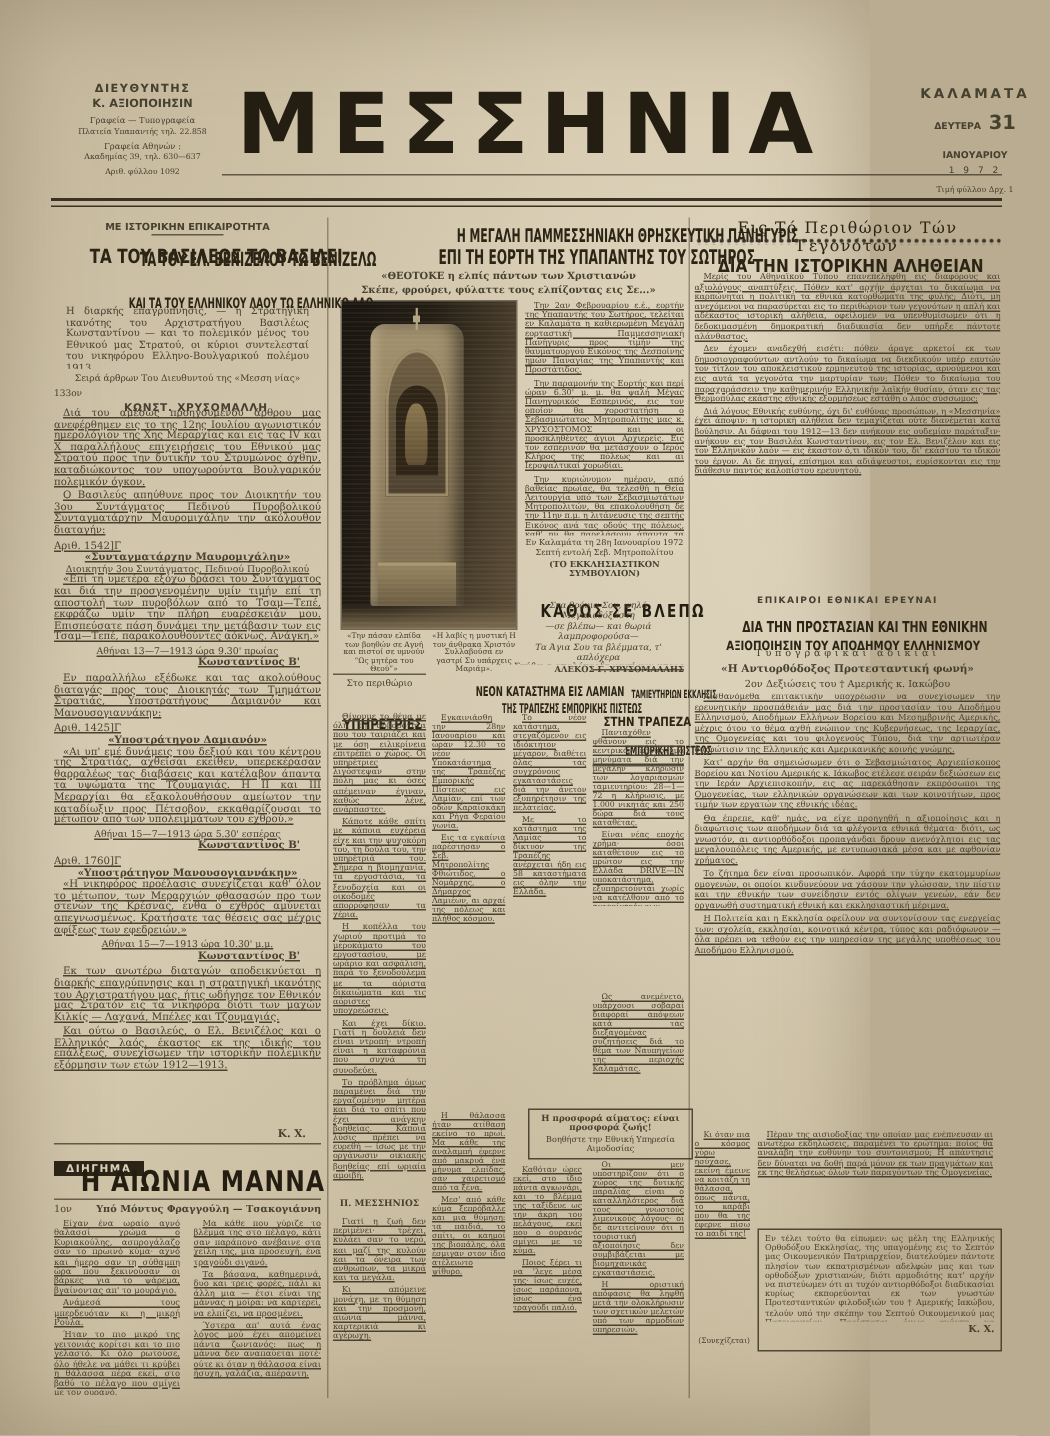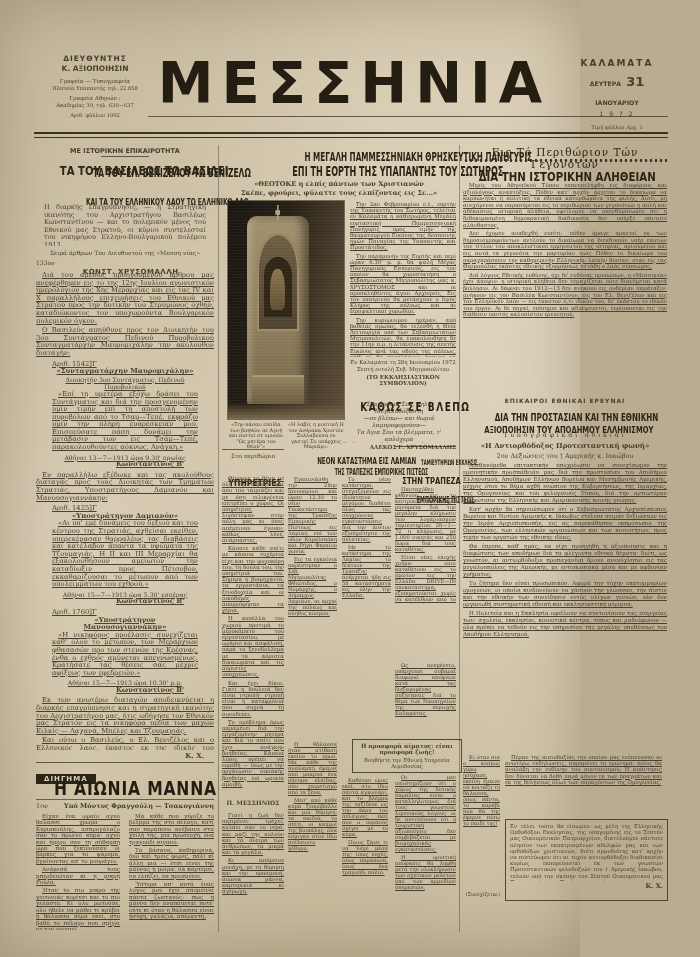--- a/index.html
+++ b/index.html
@@ -18,21 +18,21 @@
   .b{font-weight:700;} .i{}
   .sans{font-family:"DejaVu Sans",sans-serif;}
   .hd{font-family:"DejaVu Sans",sans-serif;font-weight:700;color:#2c2516;line-height:1.08;}
   .cx{display:inline-block;white-space:nowrap;transform-origin:center;}
   .t{text-align:justify;overflow:hidden;color:#4a4231;}
   .t p{margin:0 0 2px;text-indent:6px;text-decoration:underline;}
   .t .pl{text-indent:0;margin:0;}
   .hr{border-top:1px solid rgba(62,53,38,.75);height:0;}
   .hr2{border-top:2.5px solid #3a3223;border-bottom:1px solid #3a3223;height:2.5px;}
   .vrule{position:absolute;top:145px;height:787px;width:1px;background:rgba(72,61,44,.45);}
-  .tele{margin:3px 16px;}
+  .tele{margin:3px 0;}
   .tele .tnum{text-indent:0;margin:0;}
   .tele .tc{text-align:center;text-indent:0;margin:0;}
   .tele .tsig{text-align:right;padding-right:14px;font-weight:700;text-indent:0;margin:0 0 2px;}
   .box{border:1px solid rgba(58,50,35,.85);}
   .wavy{height:4px;background-image:radial-gradient(circle at 3px 1.5px,#3b342a 1.1px,transparent 1.6px);background-size:5px 4px;background-repeat:repeat-x;}
   .label-inv{display:inline-block;background:#2b2417;color:#dbd1b8;padding:1px 8px;letter-spacing:1px;}
   
   .photo{background:linear-gradient(100deg,#191510 0%,#241e15 40%,#4a3e2c 78%,#5c4d37 100%);overflow:hidden;box-shadow:0 0 0 1px rgba(50,42,28,.6);}
   .photo .tex{position:absolute;inset:0;background:repeating-linear-gradient(0deg,rgba(215,204,178,.06) 0 1px,transparent 1px 3px);}
   .shrine{position:absolute;left:16%;top:7%;width:54%;height:86%;background:linear-gradient(180deg,#a2916e,#8d7c5c 60%,#77684c);border-radius:10px 10px 2px 2px;box-shadow:inset -6px 0 10px rgba(0,0,0,.45),inset 4px 0 6px rgba(255,244,214,.25);}
@@ -55,21 +55,21 @@
     <div style="font-size:5.2px;margin-top:1px;">Πλατεία Υπαπαντής τηλ. 22.858</div>
     <div style="font-size:5.6px;margin-top:4px;">Γραφεία Αθηνών :</div>
     <div style="font-size:5.2px;margin-top:1px;">Ακαδημίας 39, τηλ. 630—637</div>
     <div style="font-size:5.2px;margin-top:4px;">Αριθ. φύλλου 1092</div>
   </div>
 
   <div class="abs c" style="left:148px;top:52px;width:412px;height:64px;line-height:64px;">
     <span class="sans b" style="font-size:56px;letter-spacing:8px;color:#241e12;">ΜΕΣΣΗΝΙΑ</span>
   </div>
 
-  <div class="abs c" style="left:566px;top:58px;width:102px;">
+  <div class="abs c" style="left:599px;top:58px;width:102px;">
     <div class="sans b" style="font-size:9px;letter-spacing:2px;">ΚΑΛΑΜΑΤΑ</div>
     <div style="margin-top:3px;">
       <span class="sans b" style="font-size:6.2px;">ΔΕΥΤΕΡΑ</span>
       <span class="sans b" style="font-size:13px;">31</span>
       <span class="sans b" style="font-size:6.2px;">ΙΑΝΟΥΑΡΙΟΥ</span>
     </div>
     <div class="sans" style="font-size:6px;letter-spacing:2px;margin-top:1px;">1 9 7 2</div>
     <div style="font-size:5.2px;margin-top:7px;">Τιμή φύλλου Δρχ. 1</div>
   </div>
 
@@ -113,21 +113,21 @@
       <p class="tsig">Κωνσταντίνος Β'</p>
     </div>
     <div class="tele">
       <p class="tnum">Αριθ. 1760]Γ</p>
       <p class="tc b">«Υποστράτηγον Μανουσογιαννάκην»</p>
       <p>«Η νικηφόρος προέλασις συνεχίζεται καθ' όλον το μέτωπον, των Μεραρχιών φθασασών προ των στενών της Κρέσνας, ένθα ο εχθρός αμύνεται απεγνωσμένως. Κρατήσατε τας θέσεις σας μέχρις αφίξεως των εφεδρειών.»</p>
       <p class="tc" style="font-size:6.2px;">Αθήναι 15—7—1913 ώρα 10.30' μ.μ.</p>
       <p class="tsig">Κωνσταντίνος Β'</p>
     </div>
     <div>
-        <p>Εκ των ανωτέρω διαταγών αποδεικνύεται η διαρκής επαγρύπνησις και η στρατηγική ικανότης του Αρχιστρατήγου μας, ήτις ωδήγησε τον Εθνικόν μας Στρατόν εις τα νικηφόρα πεδία των μαχών Κιλκίς — Λαχανά, Μπέλες και Τζουμαγιάς.</p>
+        <p>Εκ των ανωτέρω διαταγών αποδεικνύεται η διαρκής επαγρύπνησις και η στρατηγική ικανότης του Αρχιστρατήγου μας, ήτις ωδήγησε τον Εθνικόν μας Στρατόν εις τα νικηφόρα διότι των μαχών Κιλκίς — Λαχανά, Μπέλες και Τζουμαγιάς.</p>
         <p>Και ούτω ο Βασιλεύς, ο Ελ. Βενιζέλος και ο Ελληνικός λαός, έκαστος εκ της ιδικής του επάλξεως, συνεχίσωμεν την ιστορικήν πολεμικήν εξόρμησιν των ετών 1912—1913.</p>
       </div>
   </div>
   <div class="abs r b" style="left:36px;top:751px;width:168px;font-size:7px;">Κ. Χ.</div>
 
   <div class="abs hr" style="left:36px;top:762px;width:178px;"></div>
   <div class="abs" style="left:36px;top:766px;">
     <span class="label-inv sans b" style="font-size:7px;">ΔΙΗΓΗΜΑ</span>
   </div>
   <div class="abs c" style="left:36px;top:777px;width:178px;">

